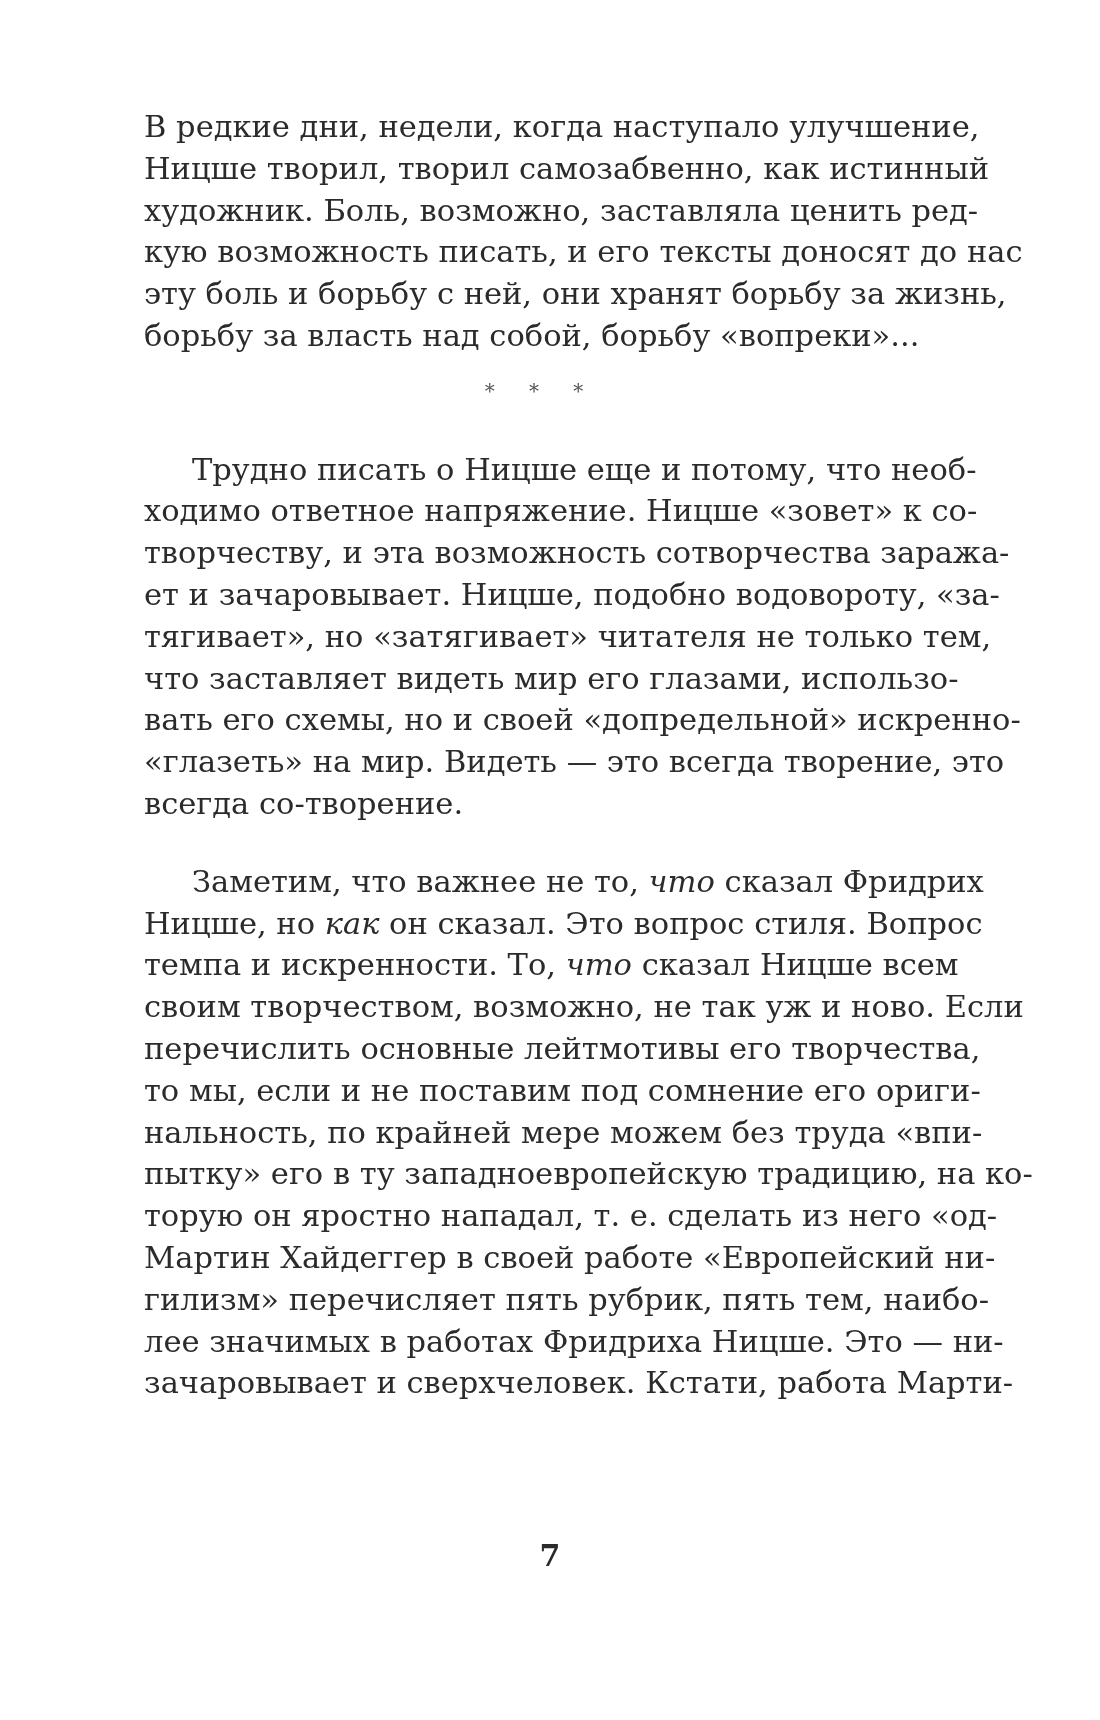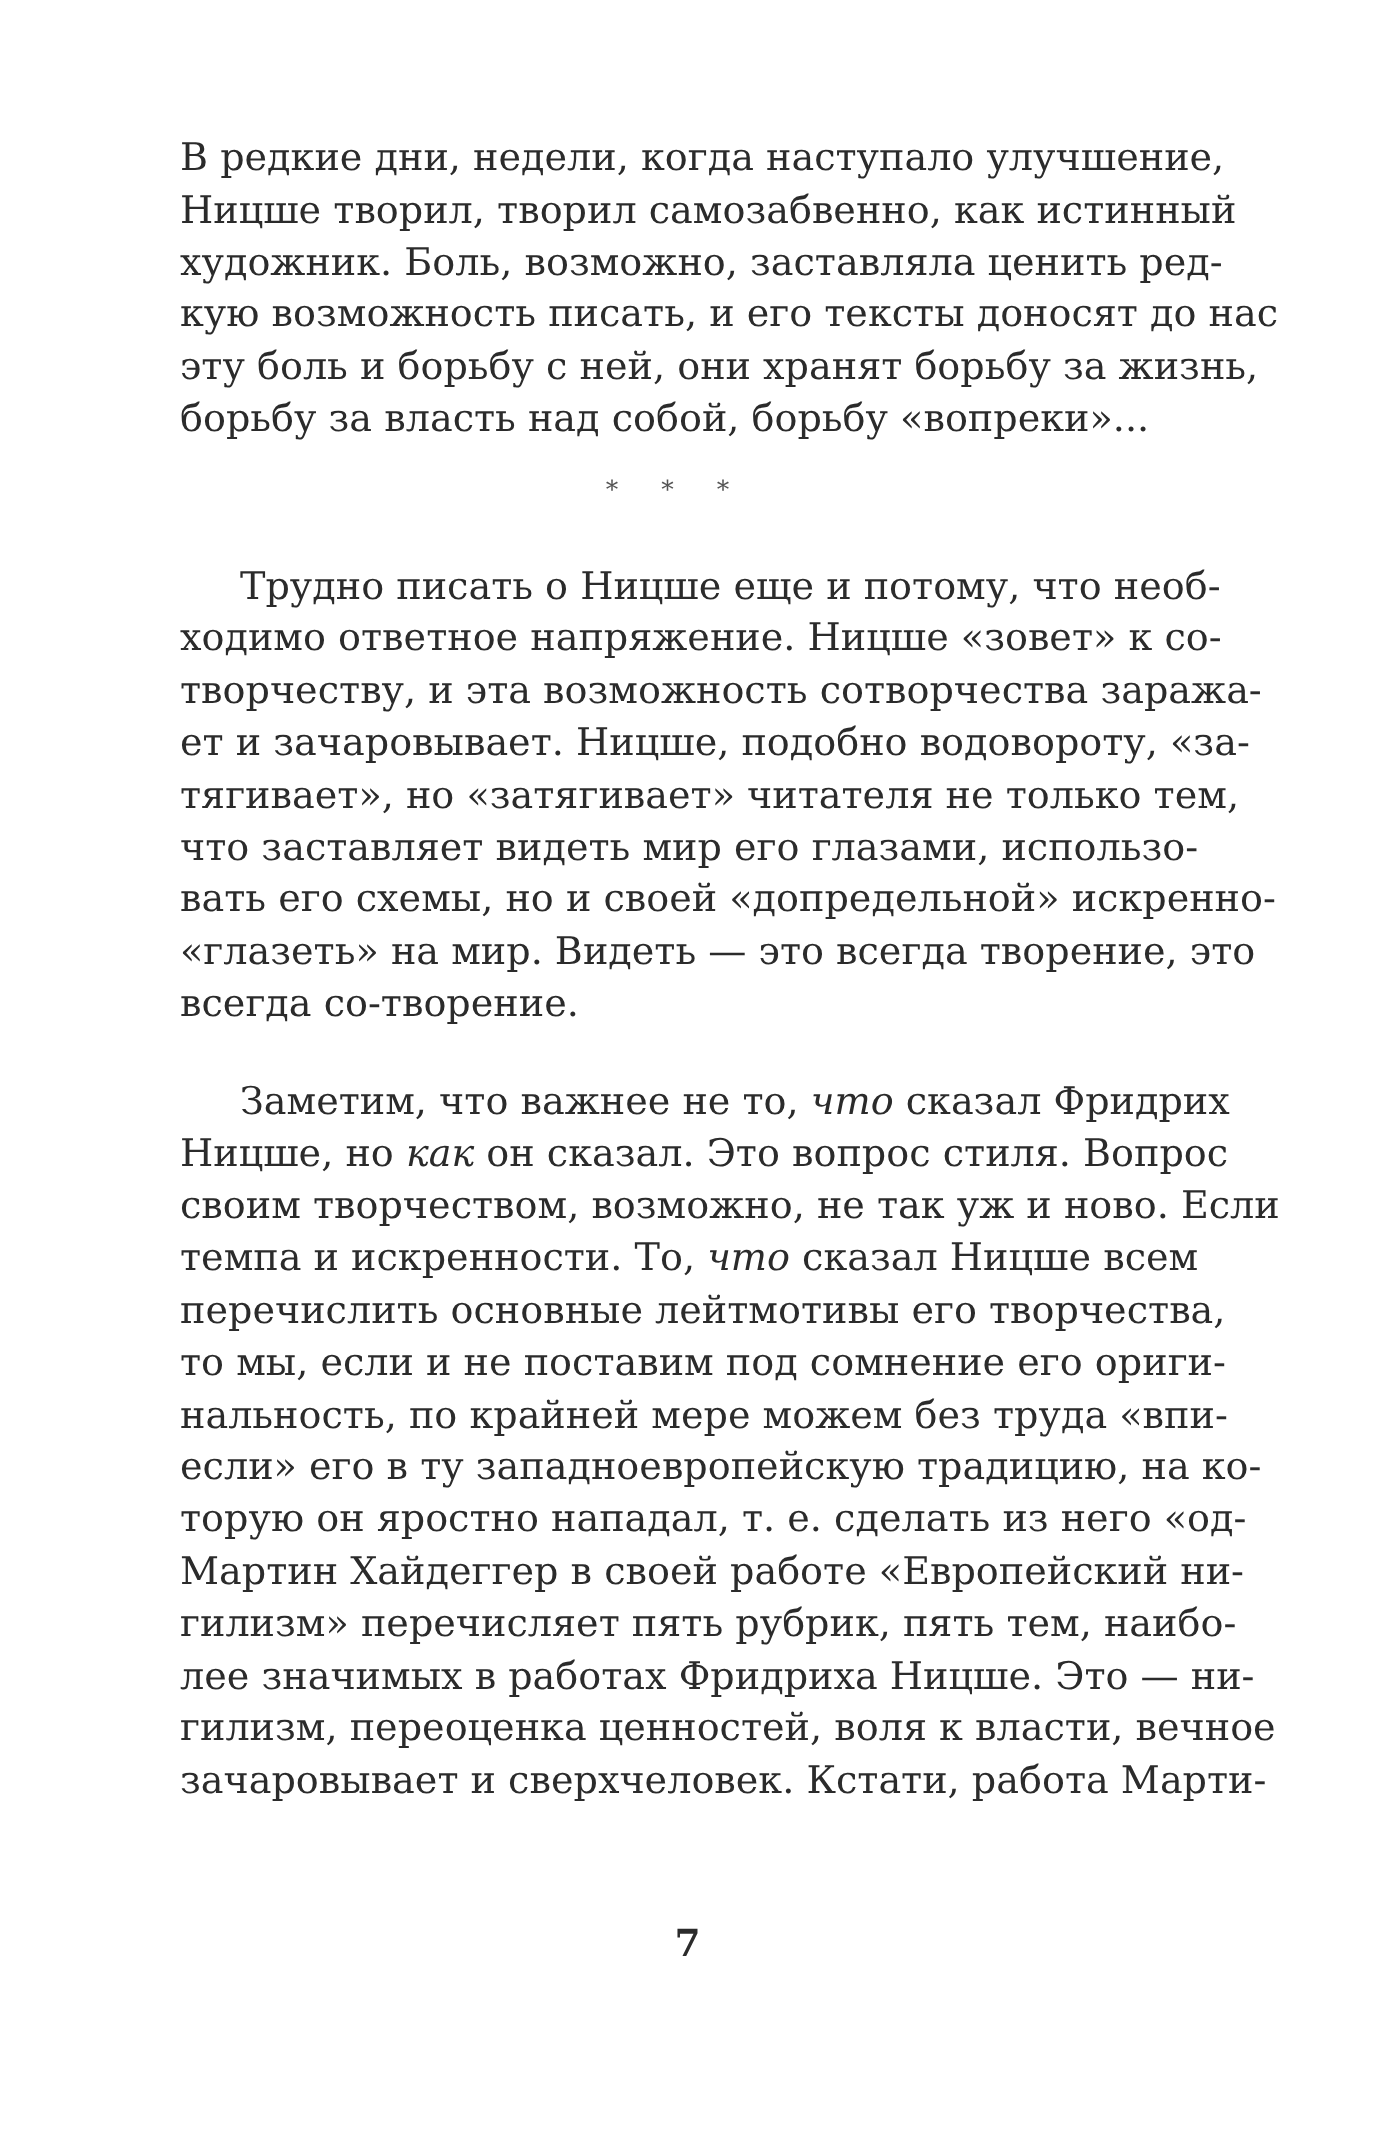--- a/index.html
+++ b/index.html
@@ -52,28 +52,27 @@
     <span class="line">тягивает», но «затягивает» читателя не только тем,</span>
     <span class="line">что заставляет видеть мир его глазами, использо-</span>
     <span class="line">вать его схемы, но и своей «допредельной» искренно-</span>
     <span class="line">«глазеть» на мир. Видеть — это всегда творение, это</span>
     <span class="line last">всегда со-творение.</span>
   </div>
 
   <div>
     <span class="line indent"><span>Заметим, что важнее не то, </span><em>что</em><span> сказал Фридрих</span></span>
     <span class="line"><span>Ницше, но </span><em>как</em><span> он сказал. Это вопрос стиля. Вопрос</span></span>
+    <span class="line"><span>темпа и искренности. То, </span><em>что</em><span> сказал Ницше всем</span></span>
     <span class="line">своим творчеством, возможно, не так уж и ново. Если</span>
-    <span class="line"><span>темпа и искренности. То, </span><em>что</em><span> сказал Ницше всем</span></span>
     <span class="line">перечислить основные лейтмотивы его творчества,</span>
     <span class="line">то мы, если и не поставим под сомнение его ориги-</span>
     <span class="line">нальность, по крайней мере можем без труда «впи-</span>
-    <span class="line">если» его в ту западноевропейскую традицию, на ко-</span>
+    <span class="line">пытку» его в ту западноевропейскую традицию, на ко-</span>
     <span class="line">торую он яростно нападал, т. е. сделать из него «од-</span>
     <span class="line">Мартин Хайдеггер в своей работе «Европейский ни-</span>
     <span class="line">гилизм» перечисляет пять рубрик, пять тем, наибо-</span>
     <span class="line">лее значимых в работах Фридриха Ницше. Это — ни-</span>
-    <span class="line">гилизм, переоценка ценностей, воля к власти, вечное</span>
     <span class="line">зачаровывает и сверхчеловек. Кстати, работа Марти-</span>
   </div>
 </div>
 
 <div class="page-number">7</div>
 
 </body></html>

